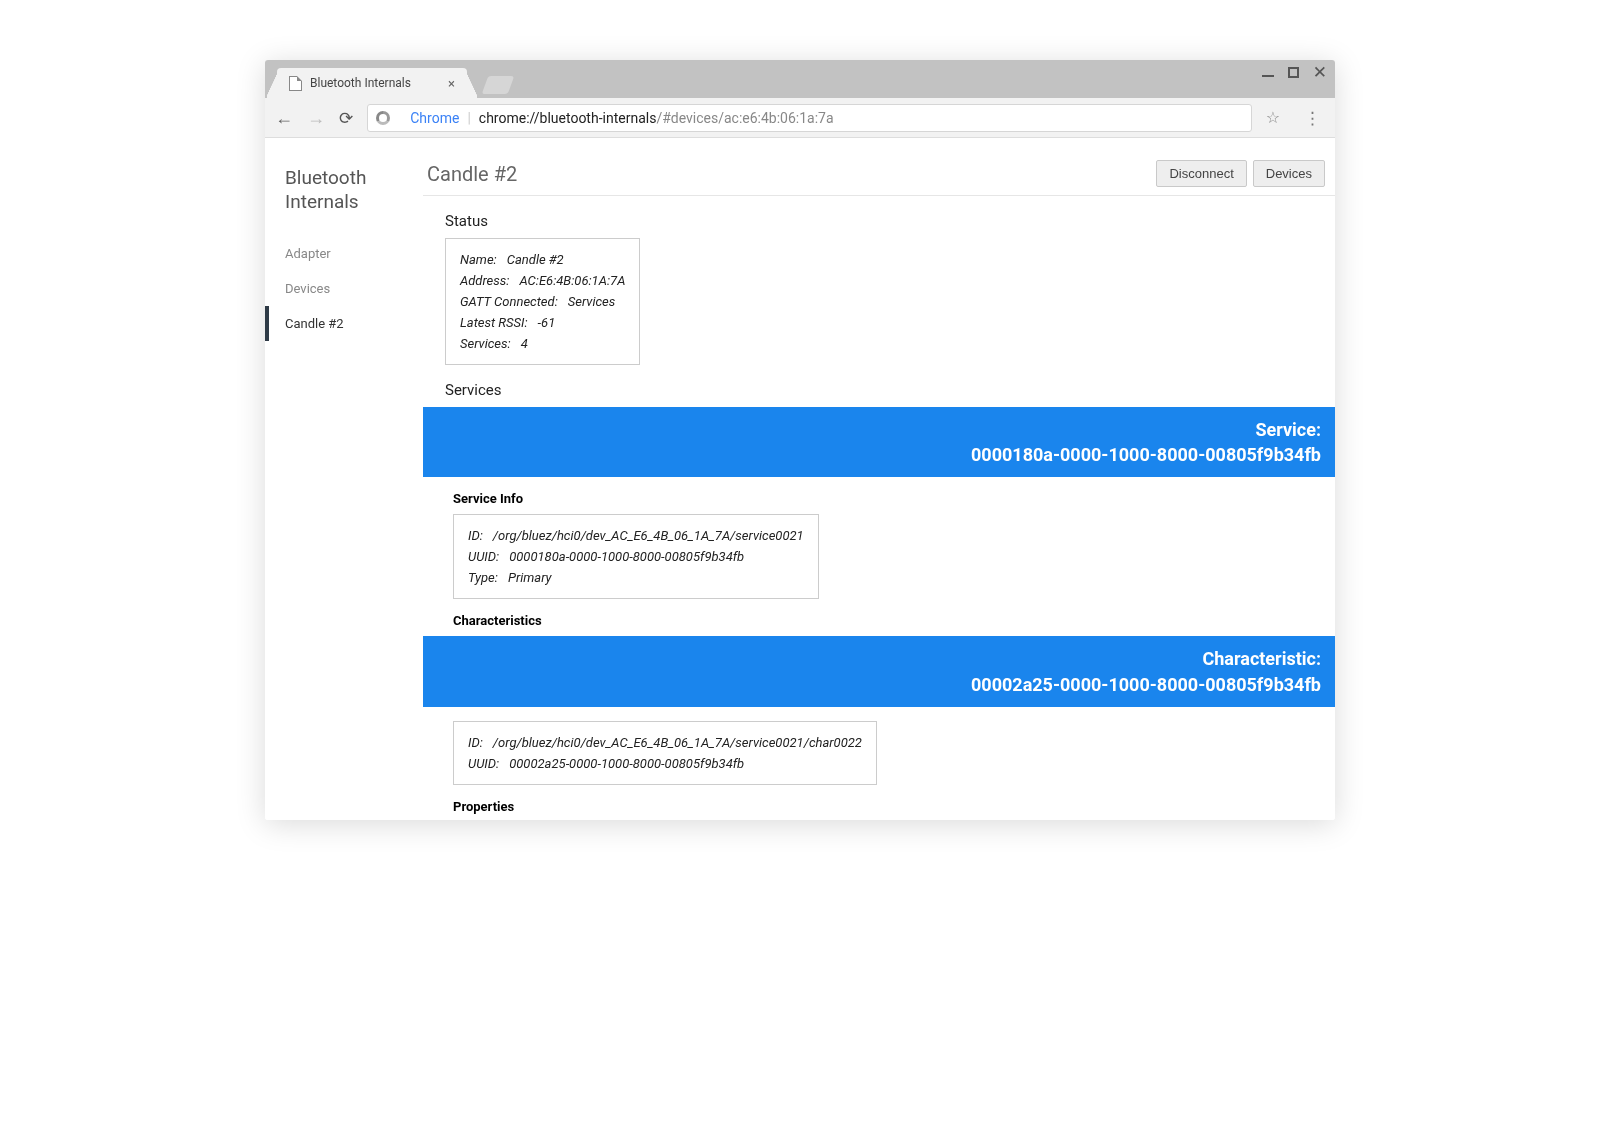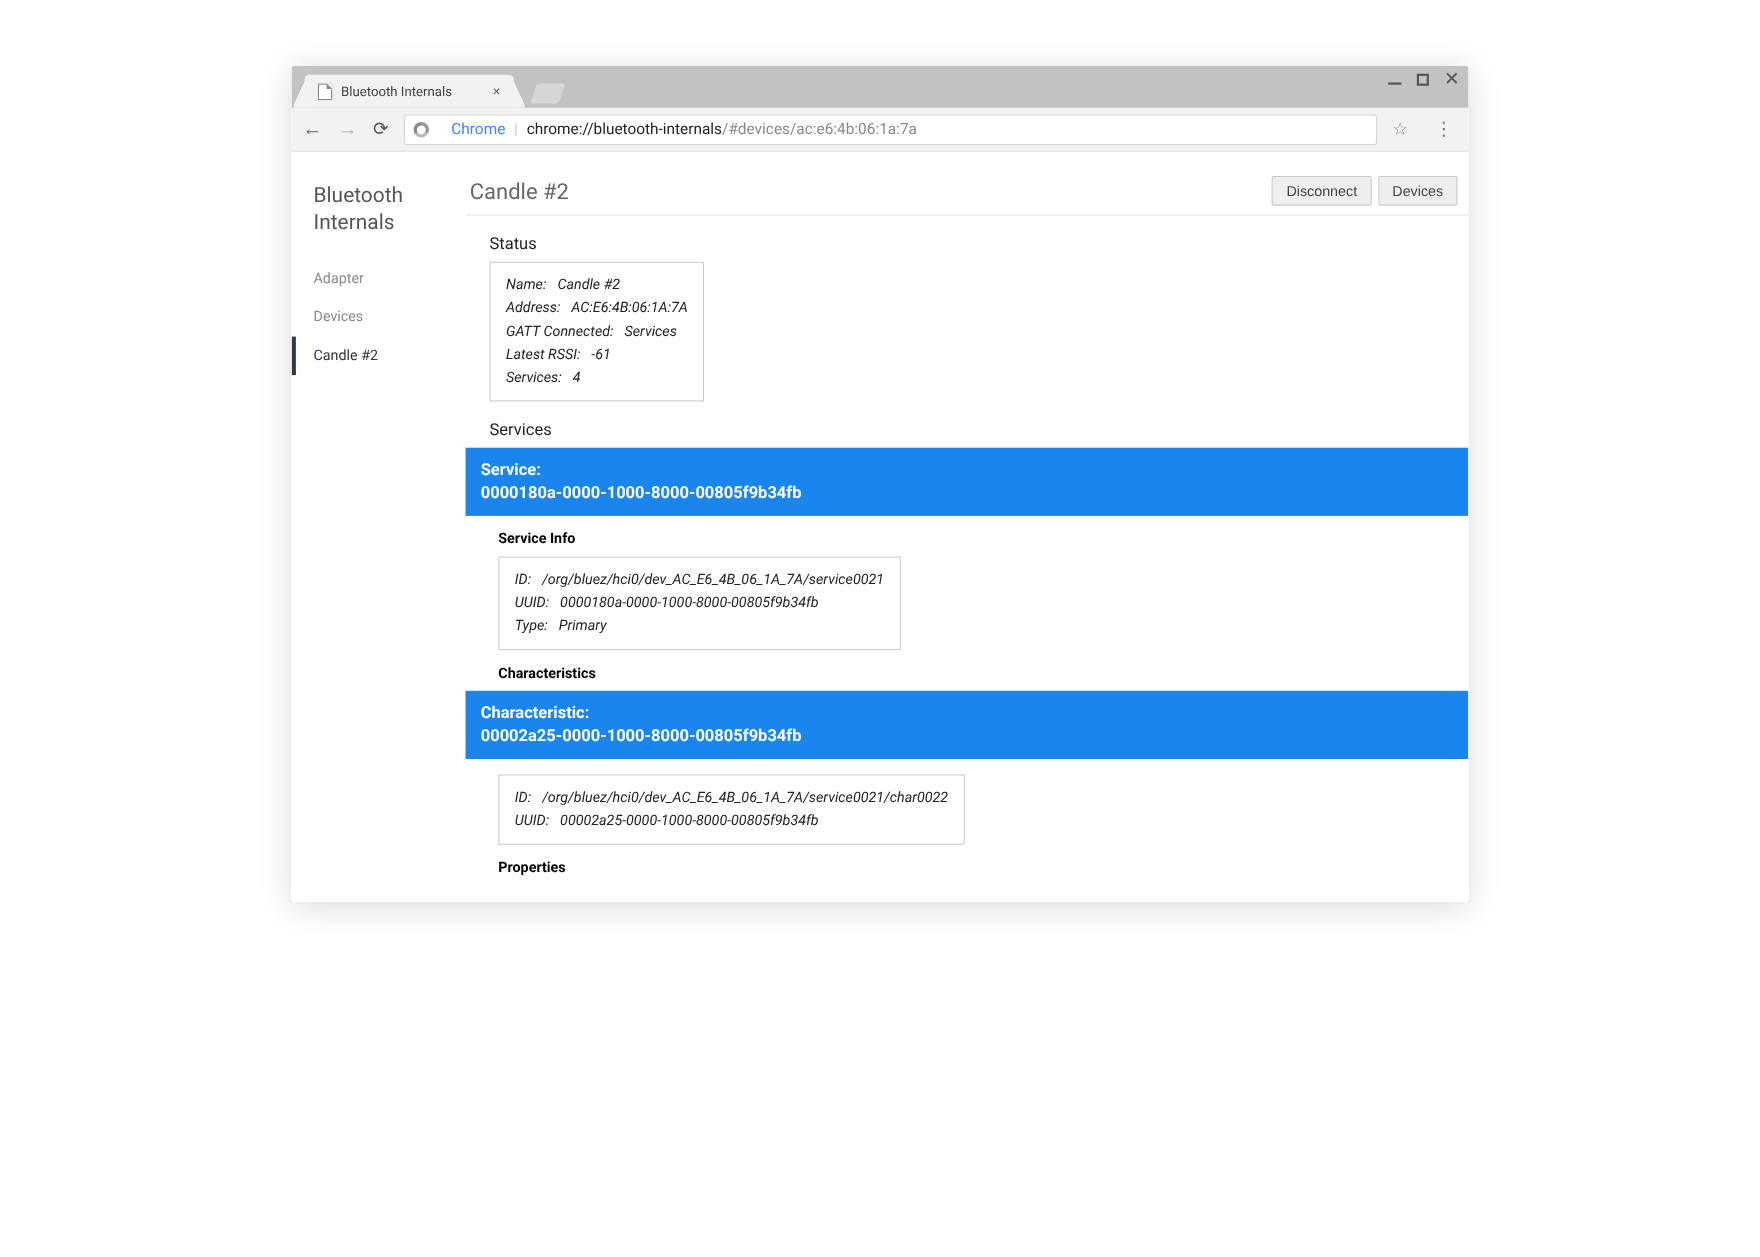--- a/index.html
+++ b/index.html
@@ -144,22 +144,23 @@
   .infobox {
     border:1px solid #ccc; display:inline-block;
     padding:10px 14px; font-size:13px;
   }
   .infobox .row { display:flex; gap:10px; padding:3px 0;font-style:italic; }
   .infobox .row .k { color:#222; min-width:0; }
   .infobox .row .k::after{content:":";}
   .infobox .row .v { color:#222; }
   .bluebar {
     background:#1a85ed; color:#fff; padding:10px 14px;
-    font-size:15px; font-weight:700; line-height:1.4;
+    font-size:18px; font-weight:700; line-height:1.4;
     margin-top:6px;
+    text-align:right;
   }
   .bluebar .label::after{content:":";}
   .subsection { padding: 14px 0 0 30px; }
   .subsection h3 { font-size:13px; font-weight:700; margin-bottom:8px; }
 </style>
 </head>
 <body>
 
 <div class="window">
 

